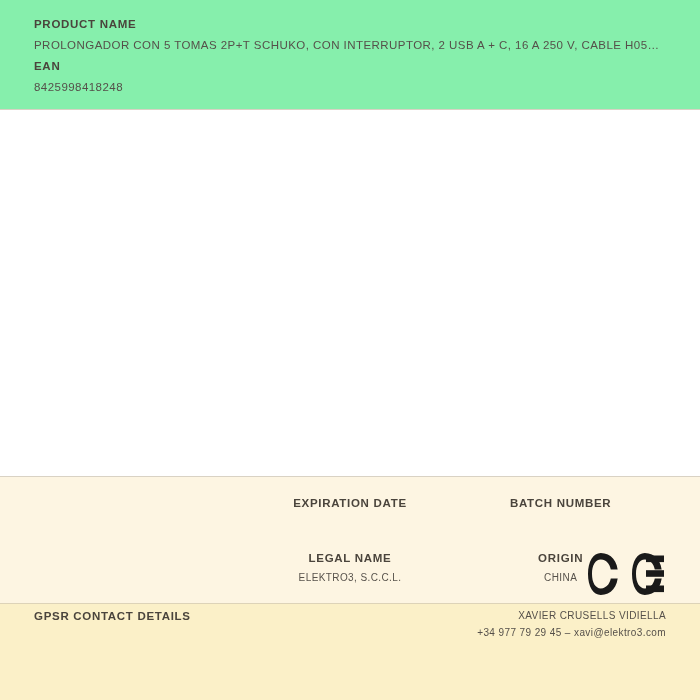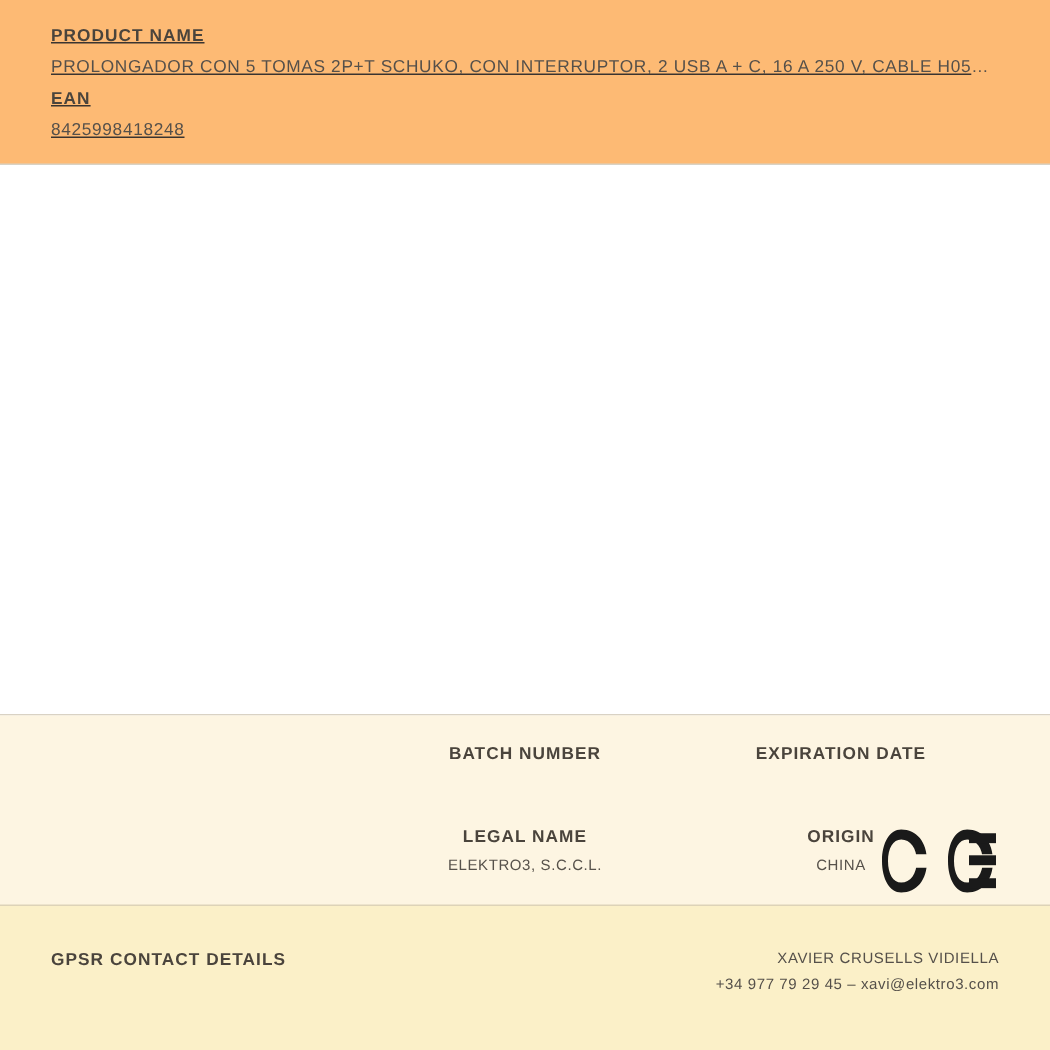--- a/index.html
+++ b/index.html
@@ -18,24 +18,23 @@
   .sheet {
     width: 700px;
     height: 700px;
     display: flex;
     flex-direction: column;
     position: relative;
   }
 
   
   .top-section {
-    background: #fdba74;
+    background: #86efac;
     padding: 18px 34px 16px 34px;
     border-bottom: 1px solid #d9d2c4;
-    text-decoration: underline;
   }
   .field-label {
     font-size: 11.5px;
     font-weight: bold;
     letter-spacing: 0.7px;
     color: #4a443c;
     margin: 0 0 9px 0;
   }
   .field-value {
     font-size: 11.5px;
@@ -94,21 +93,21 @@
     right: 36px;
     top: 74px;
     width: 76px;
     height: 46px;
   }
   .ce-mark svg { display: block; }
 
   
   .footer {
     background: #fbf0c8;
-    padding: 28px 34px 14px 34px;
+    padding: 4px 34px 14px 34px;
     display: flex;
     justify-content: space-between;
     align-items: flex-start;
     min-height: 96px;
   }
   .footer-title {
     font-size: 11.5px;
     font-weight: bold;
     letter-spacing: 0.7px;
     color: #4a443c;
@@ -145,26 +144,26 @@
   </div>
 
   <div class="image-area"></div>
 
   <div class="details-section">
     <div class="details-grid">
 
       <div class="cell empty-cell"></div>
 
       <div class="cell">
+        <p class="cell-label">EXPIRATION DATE</p>
+        <p class="cell-value"></p>
+      </div>
+
+      <div class="cell">
         <p class="cell-label">BATCH NUMBER</p>
-        <p class="cell-value"></p>
-      </div>
-
-      <div class="cell">
-        <p class="cell-label">EXPIRATION DATE</p>
         <p class="cell-value"></p>
       </div>
 
       <div class="cell empty-cell"></div>
 
       <div class="cell">
         <p class="cell-label">LEGAL NAME</p>
         <p class="cell-value">ELEKTRO3, S.C.C.L.</p>
       </div>
 

